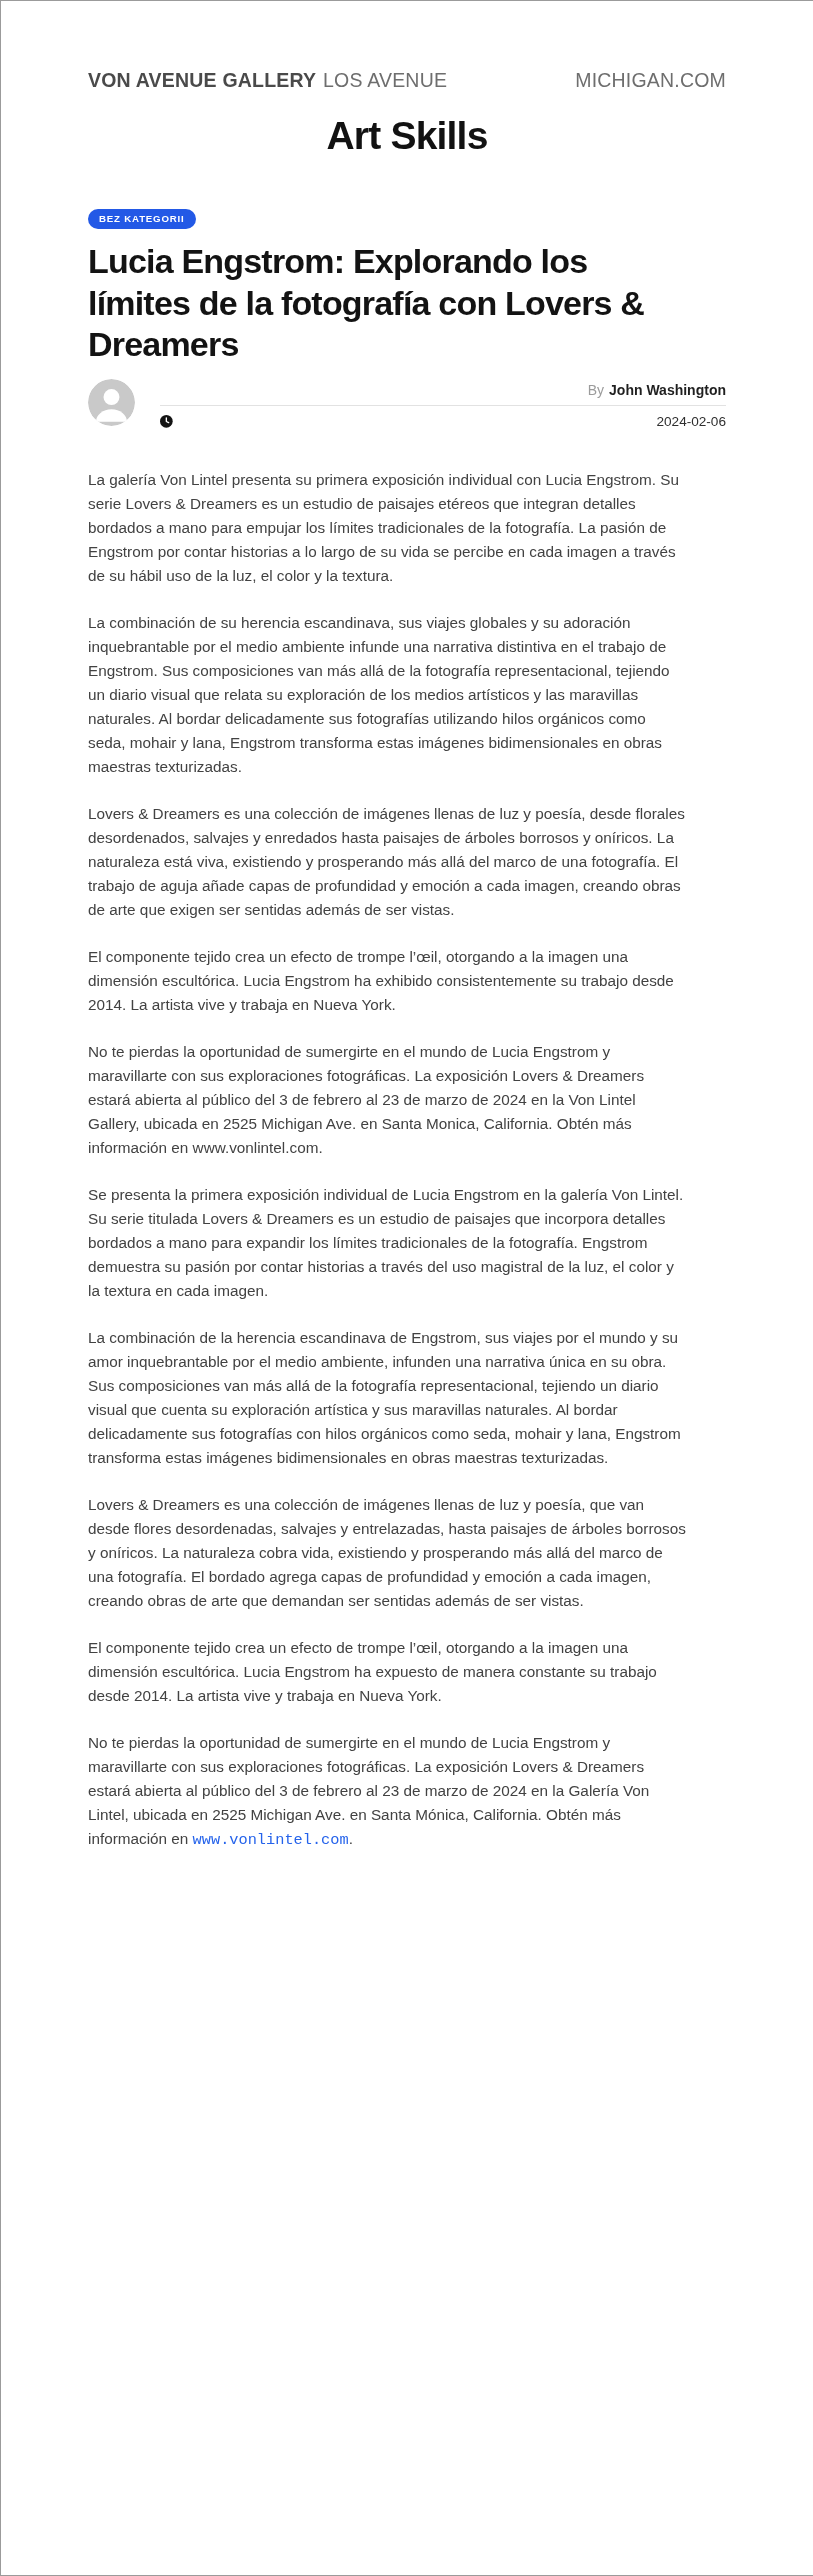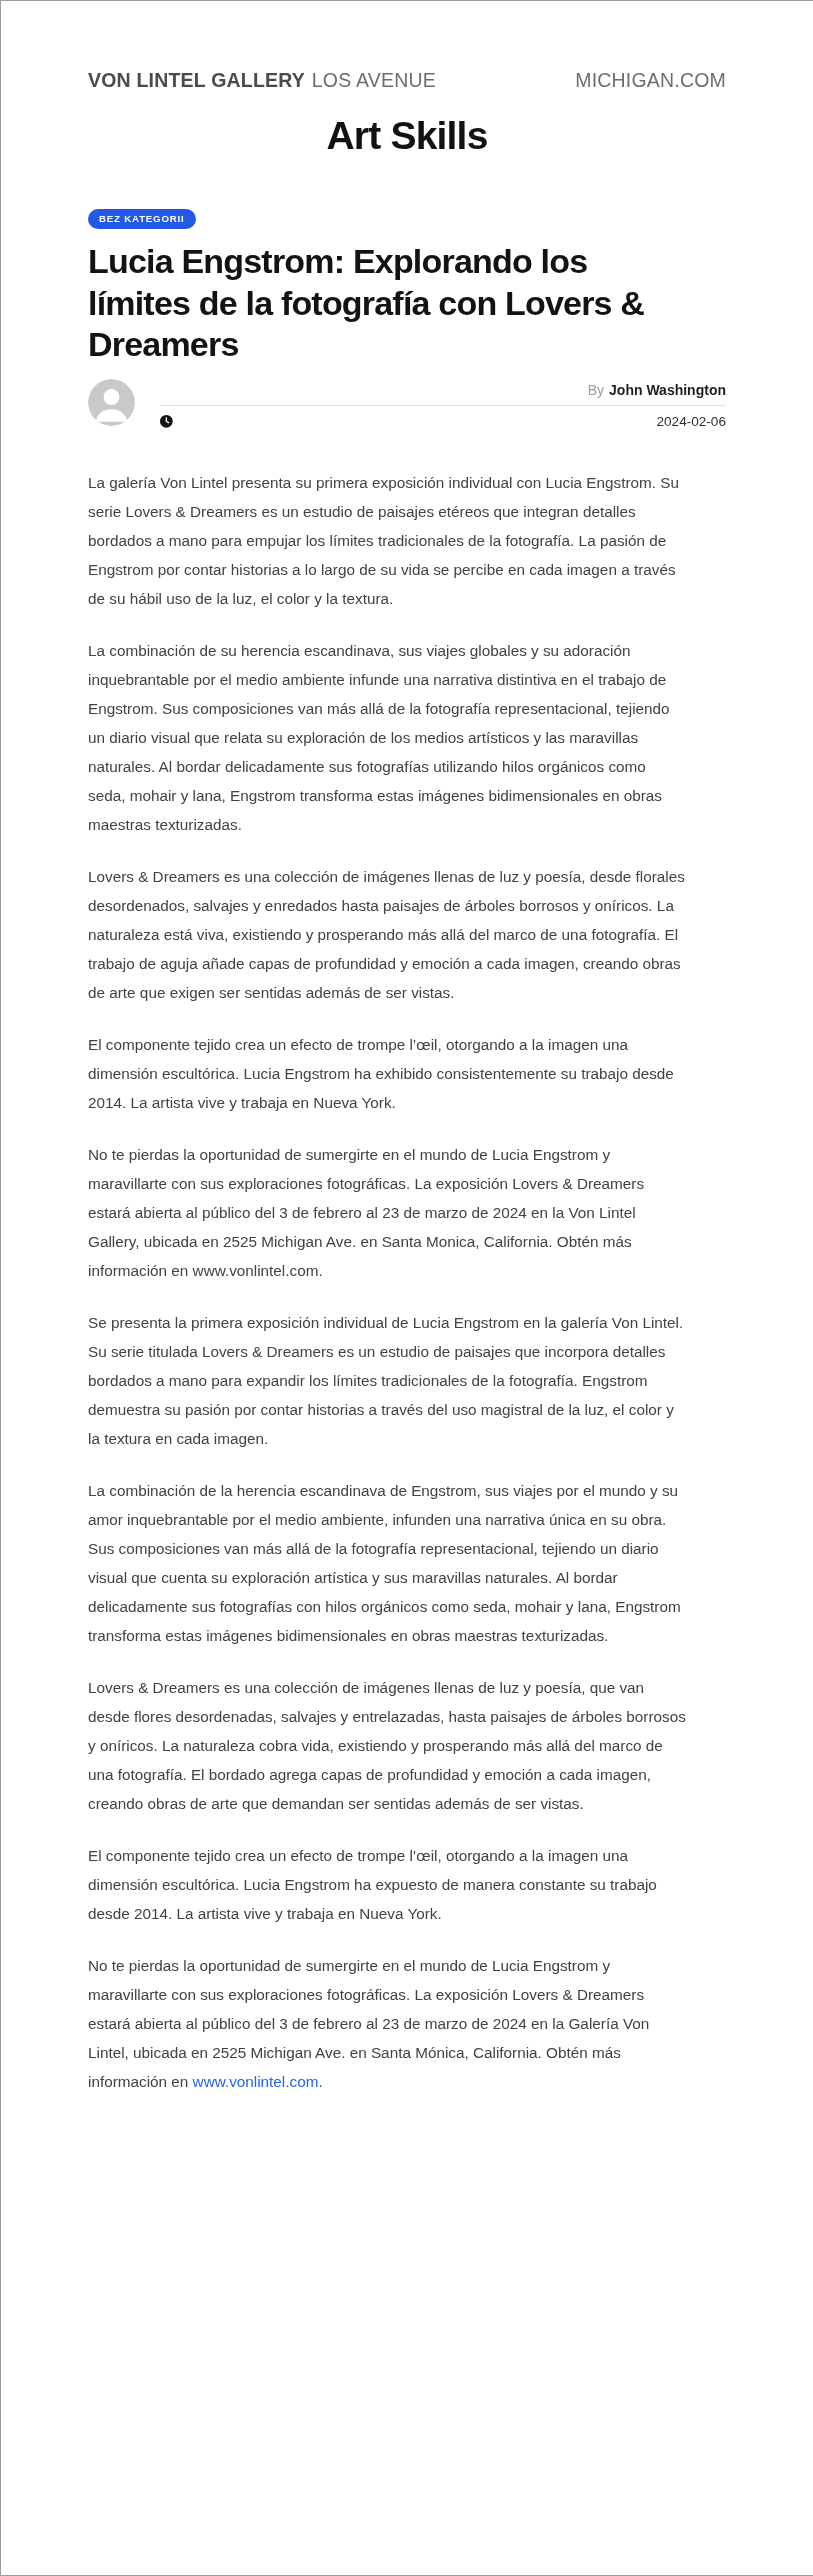--- a/index.html
+++ b/index.html
@@ -77,45 +77,45 @@
   }
   .author-name { color: #1f1f1f; font-weight: 700; margin-left: 5.1px; cursor: pointer; }
   .date-row { margin-top: 7.6px; display: flex; align-items: center; gap: 6.8px; font-size: 13.6px; color: #2f2f2f; justify-content: space-between; }
   .clock-icon { width: 12.7px; height: 12.7px; display: block; }
 
   
   .article-body {
     margin-top: 39px;
     max-width: 598px;
     font-size: 15.3px;
-    line-height: 29px;
+    line-height: 24px;
     color: #424242;
   }
   .article-body p { margin: 0 0 23px 0; }
   .article-body p:last-child { margin-bottom: 0; }
-  .article-link { color: #2563eb; text-decoration: none; cursor: pointer; }
+  .article-link { color: #2563eb; text-decoration: none; cursor: pointer; font-family: Liberation Mono, monospace; }
 
   
   .site-footer {
     margin-top: auto;
     padding: 59px 0 75px;
     font-size: 11px;
     letter-spacing: -0.1px;
     color: #8d8d8d;
     white-space: nowrap;
   }
 </style>
 </head>
 <body>
 
 <div class="page">
 
   <div class="site-header">
     <div>
-      <span class="gallery-name">VON LINTEL GALLERY</span><span class="gallery-location">LOS AVENUE</span>
+      <span class="gallery-name">VON AVENUE GALLERY</span><span class="gallery-location">LOS AVENUE</span>
     </div>
     <div class="site-url">MICHIGAN.COM</div>
   </div>
 
   <h1 class="site-title">Art Skills</h1>
 
   <a class="category-badge">BEZ KATEGORII</a>
 
   <h2 class="article-title">Lucia Engstrom: Explorando los límites de la fotografía con Lovers &amp; Dreamers</h2>
 

